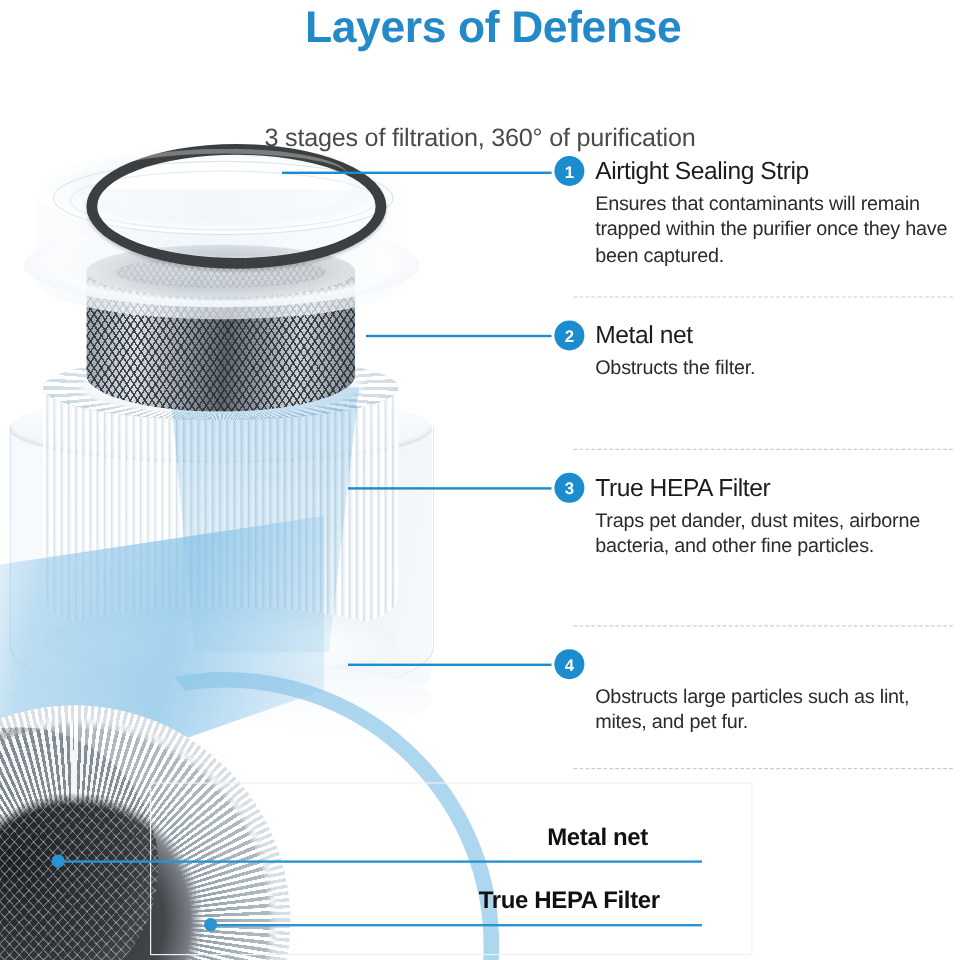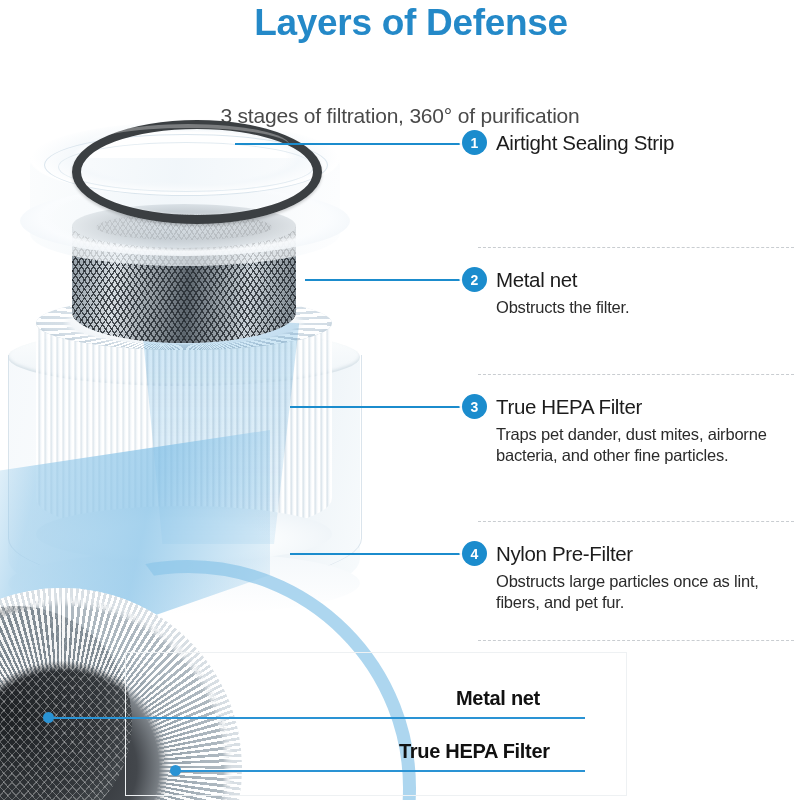--- a/index.html
+++ b/index.html
@@ -194,20 +194,21 @@
   <div class="lead" style="left:235px;top:143px;width:240px;"></div>
   <div class="lead" style="left:305px;top:279px;width:170px;"></div>
   <div class="lead" style="left:290px;top:406px;width:185px;"></div>
   <div class="lead" style="left:290px;top:553px;width:185px;"></div>
 
   <div class="callout" style="top:130px;">
     <div class="co-head">
       <div class="badge">1</div>
       <div class="co-title">Airtight Sealing Strip</div>
     </div>
+    <div class="co-desc">Ensures that contaminants will remain trapped within the purifier once they have been captured.</div>
   </div>
   <div class="sep" style="top:247px;"></div>
 
   <div class="callout" style="top:267px;">
     <div class="co-head">
       <div class="badge">2</div>
       <div class="co-title">Metal net</div>
     </div>
     <div class="co-desc">Obstructs the filter.</div>
   </div>
@@ -218,23 +219,22 @@
       <div class="badge">3</div>
       <div class="co-title">True HEPA Filter</div>
     </div>
     <div class="co-desc">Traps pet dander, dust mites, airborne bacteria, and other fine particles.</div>
   </div>
   <div class="sep" style="top:521px;"></div>
 
   <div class="callout" style="top:541px;">
     <div class="co-head">
       <div class="badge">4</div>
-      <div class="co-title">Nylon Pre-Filter</div>
-    </div>
-    <div class="co-desc">Obstructs large particles once as lint, fibers, and pet fur.</div>
+    </div>
+    <div class="co-desc">Obstructs large particles such as lint, mites, and pet fur.</div>
   </div>
   <div class="sep" style="top:640px;"></div>
 
   <div class="bbox" style="left:125px;top:652px;width:500px;height:142px;"></div>
 
   <div class="bdot" style="left:43px;top:712px;"></div>
   <div class="bline" style="left:48px;top:717px;width:537px;"></div>
   <div class="blabel" style="left:456px;top:687px;">Metal net</div>
 
   <div class="bdot" style="left:170px;top:765px;"></div>

